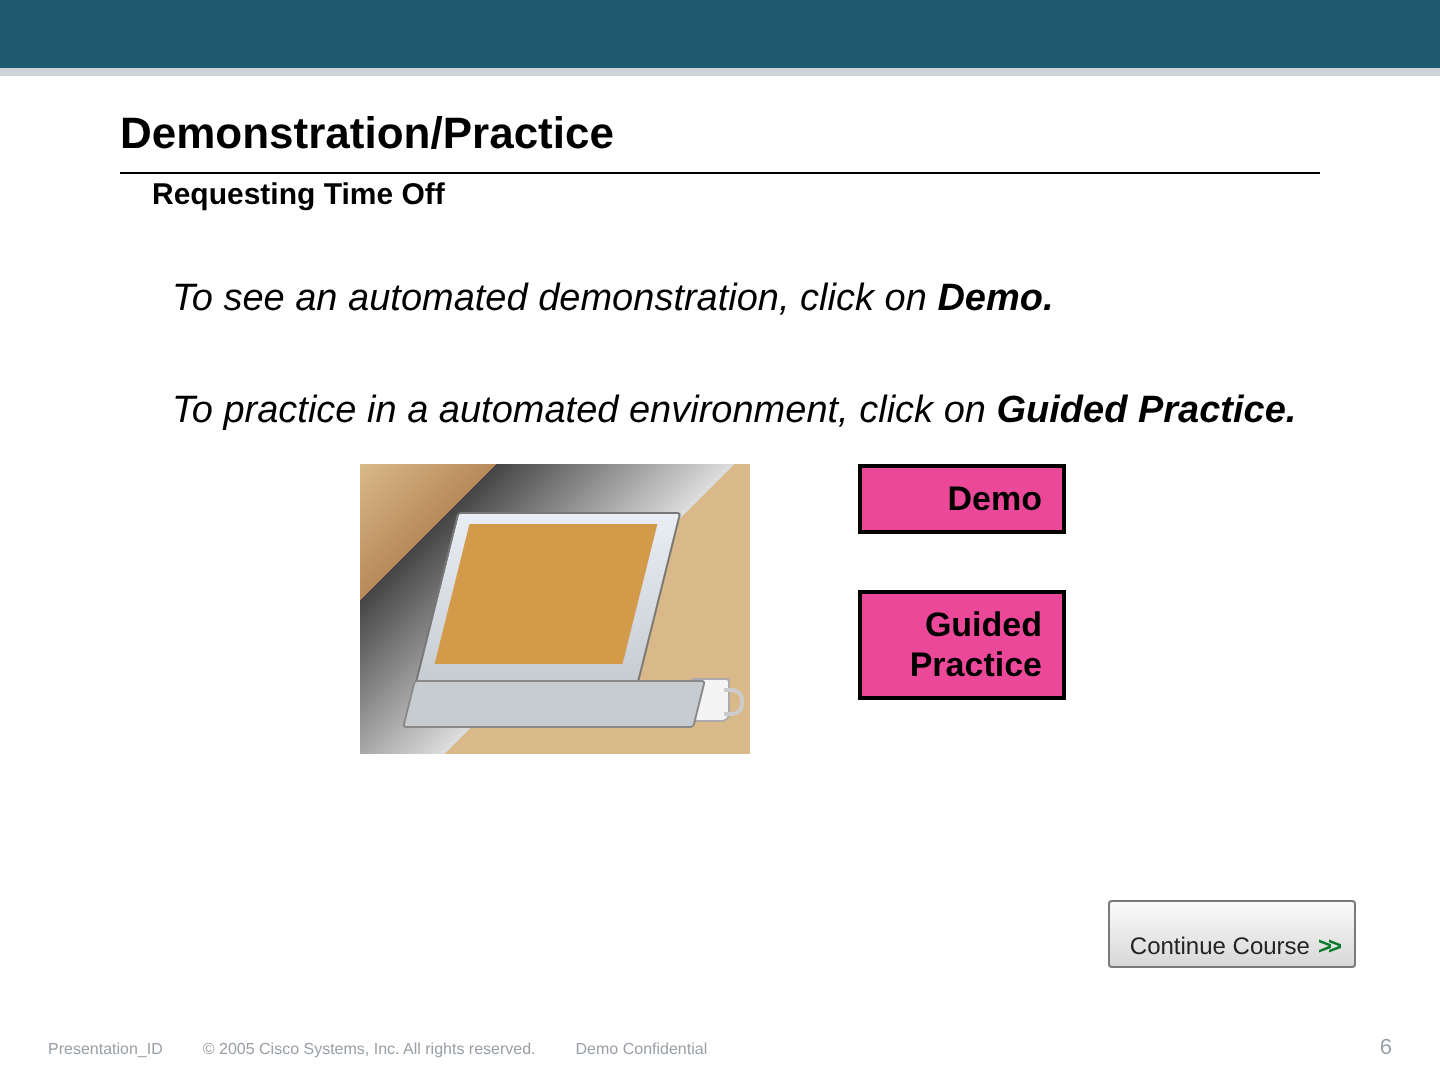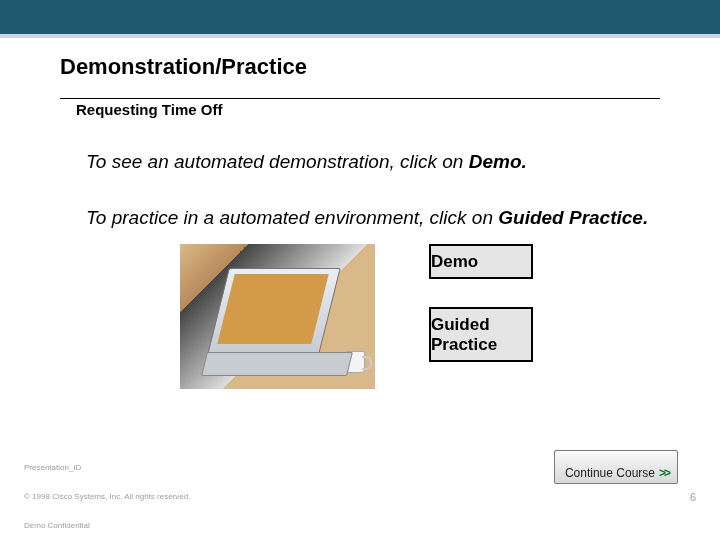--- a/index.html
+++ b/index.html
@@ -19,21 +19,21 @@
   }
   .content {
     padding: 16px 60px 0 60px;
   }
   .title {
     font-size: 22px;
     font-weight: bold;
     color: #000;
     border-bottom: 1px solid #000;
     display: block;
-    padding-bottom: 18px;
+    padding-bottom: 6px;
   }
   .subtitle {
     font-size: 15px;
     font-weight: bold;
     margin-top: 2px;
     margin-left: 16px;
   }
   .para {
     font-size: 19px;
     color: #000;
@@ -103,25 +103,26 @@
   .btncol {
     margin-left: 54px;
     display: flex;
     flex-direction: column;
     gap: 28px;
   }
   .boxbtn {
     border: 2px solid #000;
     font-weight: bold;
     font-size: 17px;
-    padding: 6px 0;
+    padding: 6px 10px;
     width: 104px;
-    background: #e5e5e5;
+    background: #ec4899;
     cursor: pointer;
     line-height: 1.15;
+    text-align: right;
   }
   .continue {
     position: absolute;
     right: 42px;
     top: 450px;
     border: 1px solid #7a7a7a;
     background: linear-gradient(#fafafa, #d8d8d8);
     font-size: 12px;
     padding: 15px 8px 3px 10px;
     border-radius: 2px;
@@ -141,21 +142,21 @@
     bottom: 10px;
     left: 0;
     width: 100%;
     padding: 0 24px;
     display: flex;
     justify-content: space-between;
     align-items: center;
     font-size: 8px;
     color: #9aa0a6;
   }
-  .footer .left { display: flex; gap: 20px; flex-direction: column; }
+  .footer .left { display: flex; gap: 20px; }
   .footer .pagenum { font-size: 11px; color: #9aa0a6; }
 </style>
 </head>
 <body>
 
 <div class="topbar"></div>
 
 <div class="content">
   <span class="title">Demonstration/Practice</span>
   <div class="subtitle">Requesting Time Off</div>
@@ -181,17 +182,17 @@
 </div>
 
 <div class="continue">
   <span>Continue Course</span>
   <span class="arrows">&gt;&gt;</span>
 </div>
 
 <div class="footer">
   <div class="left">
     <span>Presentation_ID</span>
-    <span>© 1998 Cisco Systems, Inc. All rights reserved.</span>
+    <span>© 2005 Cisco Systems, Inc. All rights reserved.</span>
     <span>Demo Confidential</span>
   </div>
   <span class="pagenum">6</span>
 </div>
 
 </body></html>

